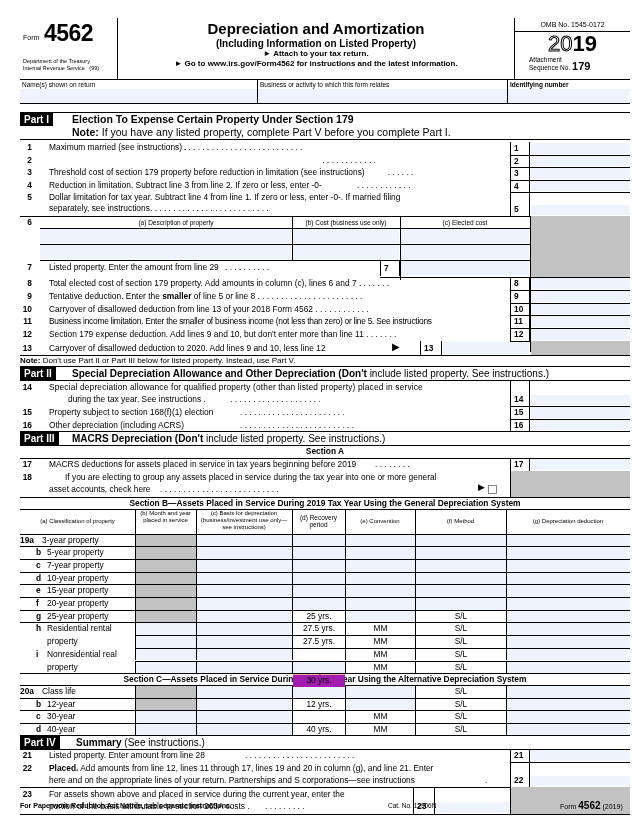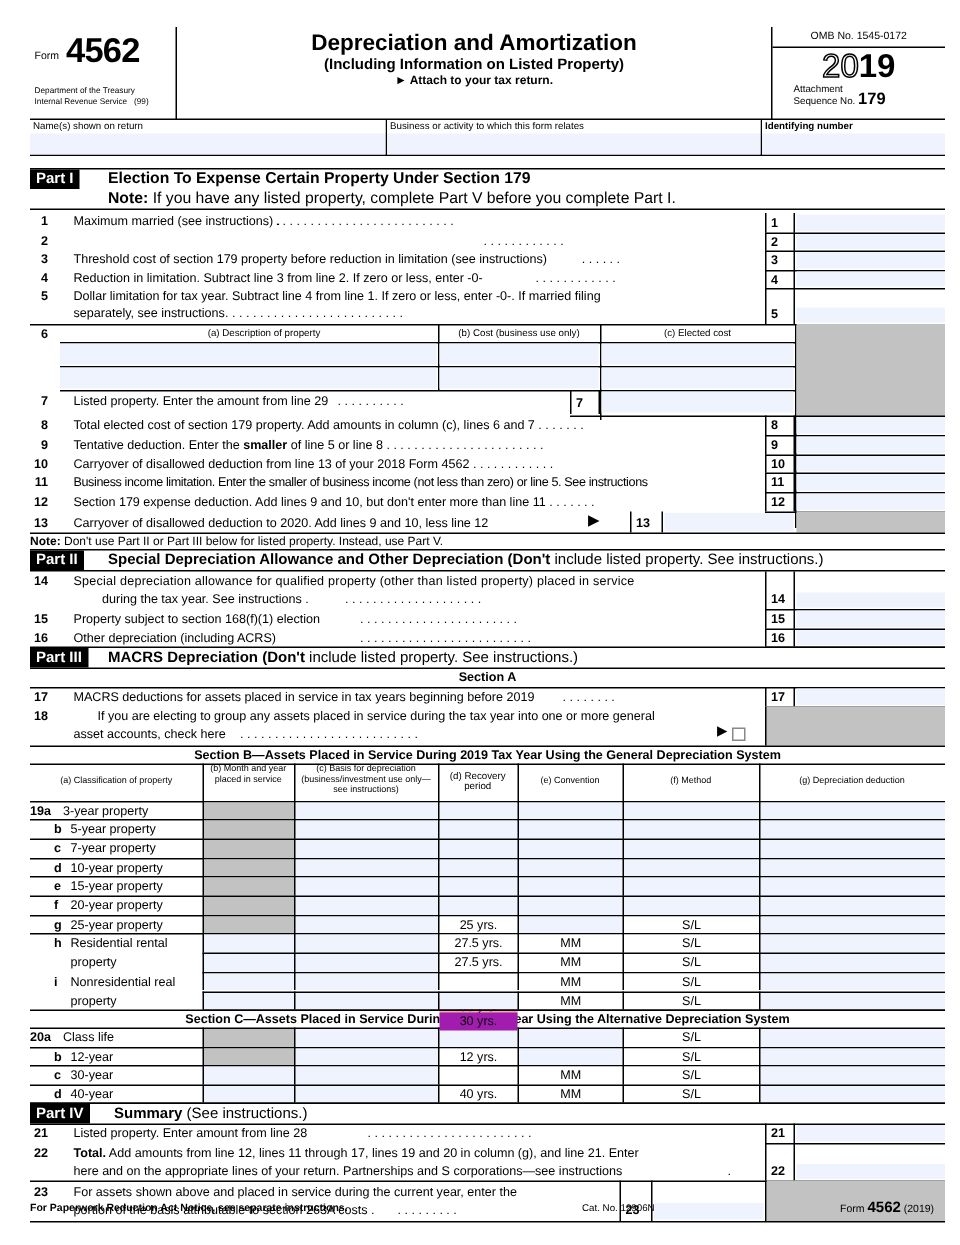--- a/index.html
+++ b/index.html
@@ -49,20 +49,21 @@
       <span class="form-num">4562</span>
       <div class="dept">
         <div>Department of the Treasury</div>
         <div><span>Internal Revenue Service</span>&nbsp;&nbsp;&nbsp;<span>(99)</span></div>
       </div>
     </div>
     <div class="hdr-mid">
       <div class="title">Depreciation and Amortization</div>
       <div class="subtitle">(Including Information on Listed Property)</div>
       <div class="instr">► Attach to your tax return.</div>
+      <div class="instr">► Go to www.irs.gov/Form4562 for instructions and the latest information.</div>
     </div>
     <div class="hdr-right">
       <div class="omb">OMB No. 1545-0172</div>
       <div class="year"><span class="outline">20</span><span>19</span></div>
       <div class="attach">
         <div>Attachment</div>
         <div><span>Sequence No.</span> <b>179</b></div>
       </div>
     </div>
   </div>
@@ -467,21 +468,21 @@
       <span class="part-tag" style="position:absolute;left:0;top:632.2px">Part IV</span>
       <span class="txt" style="left:56px;top:633.2px;font-size:10px"><b>Summary</b><span> (See instructions.)</span></span>
       <div class="line-h" style="left:0px;top:645.2px;width:610px"></div>
       <span class="ln" style="left:-4px;top:646.2px">21</span>
       <span class="txt" style="left:29px;top:646.2px;">Listed property. Enter amount from line 28</span>
       <span class="txt" style="left:225px;top:646.2px;"> . . . . . . . . . . . . . . . . . . . . . . . .</span>
       <div class="box" style="left:490px;top:645.2px;width:20px;height:12.5px;line-height:12.5px">21</div>
       <div class="fill" style="position:absolute;left:511px;top:646.2px;width:99px;height:10.5px"></div>
       <div class="line-h" style="left:490px;top:657.7px;width:120px"></div>
       <span class="ln" style="left:-4px;top:658.7px">22</span>
-      <span class="txt" style="left:29px;top:658.7px"><b>Total.</b><span> Add amounts from line 12, lines 11 through 17, lines 19 and 20 in column (g), and line 21. Enter</span></span>
+      <span class="txt" style="left:29px;top:658.7px"><b>Placed.</b><span> Add amounts from line 12, lines 11 through 17, lines 19 and 20 in column (g), and line 21. Enter</span></span>
       <span class="txt" style="left:29px;top:670.7px;">here and on the appropriate lines of your return. Partnerships and S corporations—see instructions</span>
       <span class="txt" style="left:465px;top:670.7px;"> .</span>
       <div class="box" style="left:490px;top:657.7px;width:20px;height:25px;line-height:36px">22</div>
       <div class="fill" style="position:absolute;left:511px;top:671.7px;width:99px;height:10px"></div>
       <div class="line-h" style="left:0px;top:682.7px;width:610px"></div>
       <span class="ln" style="left:-4px;top:684.7px">23</span>
       <span class="txt" style="left:29px;top:684.7px;">For assets shown above and placed in service during the current year, enter the</span>
       <span class="txt" style="left:29px;top:696.7px;">portion of the basis attributable to section 263A costs .</span>
       <span class="txt" style="left:245px;top:696.7px;"> . . . . . . . . .</span>
       <div class="box" style="left:393px;top:682.7px;width:22px;height:27px;line-height:38px">23</div>

